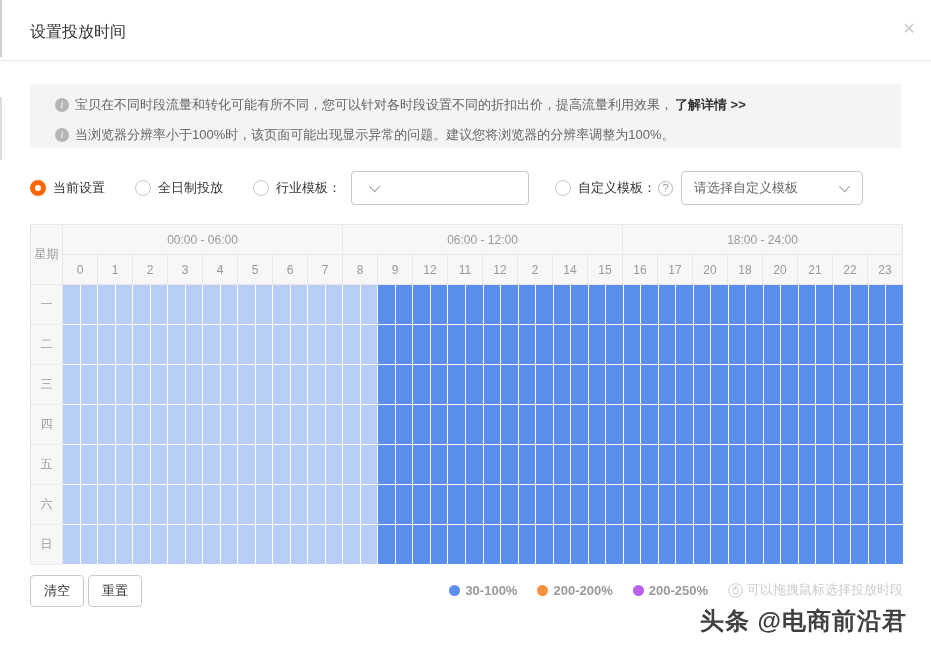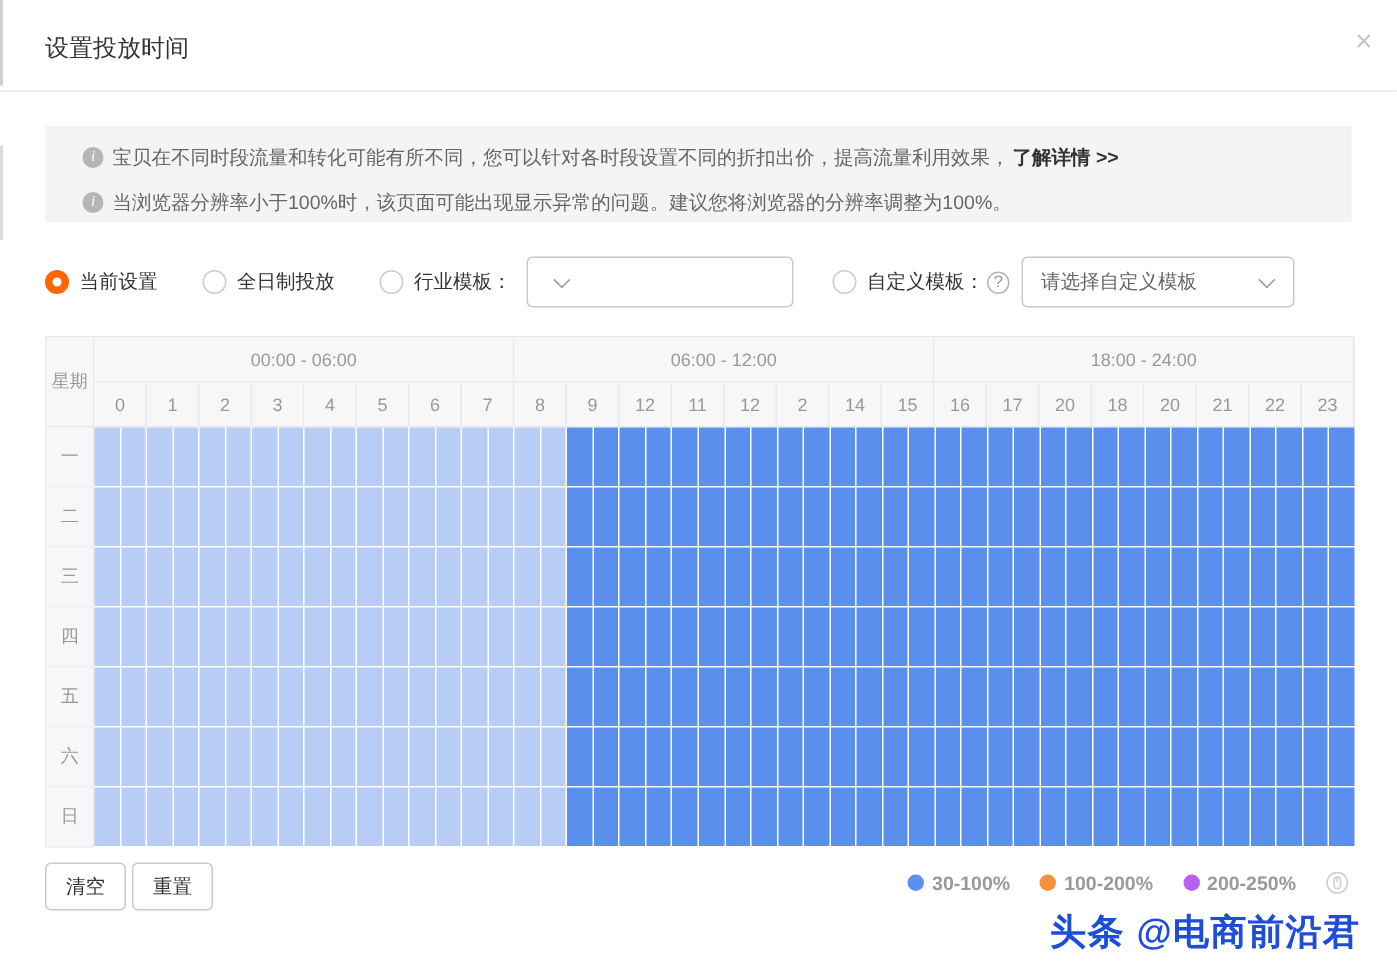--- a/index.html
+++ b/index.html
@@ -86,21 +86,21 @@
   .btn-save  { left: 30px; top: 614px; }
 
   .legend { position: absolute; right: 28px; top: 581px; display: flex; align-items: center;
     font-size: 13px; color: #999; font-weight: bold; white-space: nowrap; }
   .legend-item { display: flex; align-items: center; margin-right: 20px; }
   .legend-dot { width: 11px; height: 11px; border-radius: 50%; margin-right: 5px; }
   .drag-hint { display: flex; align-items: center; color: #ccc; font-weight: normal; }
   .drag-hint svg { margin-right: 4px; }
 
   .watermark { position: absolute; right: 24px; top: 605px; font-size: 24px; font-weight: bold;
-    color: #1d4ed8; letter-spacing: 1px; white-space: nowrap;
+    color: #404040; letter-spacing: 1px; white-space: nowrap;
     text-shadow: -2px -2px 0 #fff, 2px -2px 0 #fff, -2px 2px 0 #fff, 2px 2px 0 #fff,
                  0 -2px 0 #fff, 0 2px 0 #fff, -2px 0 0 #fff, 2px 0 0 #fff; }
 </style>
 </head>
 <body>
 
 <div class="stage">
 
   <div class="sliver s1"></div>
   <div class="sliver s2"></div>
@@ -567,30 +567,31 @@
   <button class="btn btn-clear">清空</button>
   <button class="btn btn-reset">重置</button>
 
   <div class="legend">
     <div class="legend-item">
       <span class="legend-dot" style="background: rgb(91, 143, 240);"></span>
       <span>30-100%</span>
     </div>
     <div class="legend-item">
       <span class="legend-dot" style="background: rgb(246, 145, 62);"></span>
-      <span>100-200%</span>
+      <span>200-200%</span>
     </div>
     <div class="legend-item">
       <span class="legend-dot" style="background: rgb(187, 95, 240);"></span>
       <span>200-250%</span>
     </div>
     <div class="drag-hint">
       <svg width="15" height="15" viewBox="0 0 15 15">
         <circle cx="7.5" cy="7.5" r="6.8" fill="none" stroke="#ccc" stroke-width="1"></circle>
         <rect x="5.3" y="3.6" width="4.4" height="7.8" rx="2.2" fill="none" stroke="#ccc" stroke-width="1"></rect>
         <line x1="7.5" y1="3.8" x2="7.5" y2="7" stroke="#ccc" stroke-width="1"></line>
       </svg>
+      <span>可以拖拽鼠标选择投放时段</span>
     </div>
   </div>
 
   <div class="watermark">头条 @电商前沿君</div>
 
 </div>
 
 </body></html>

